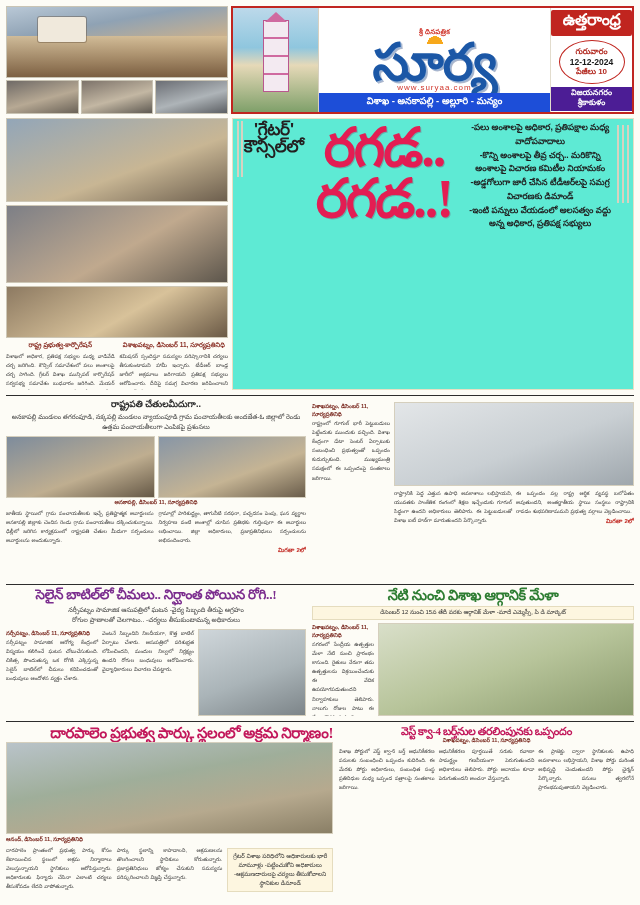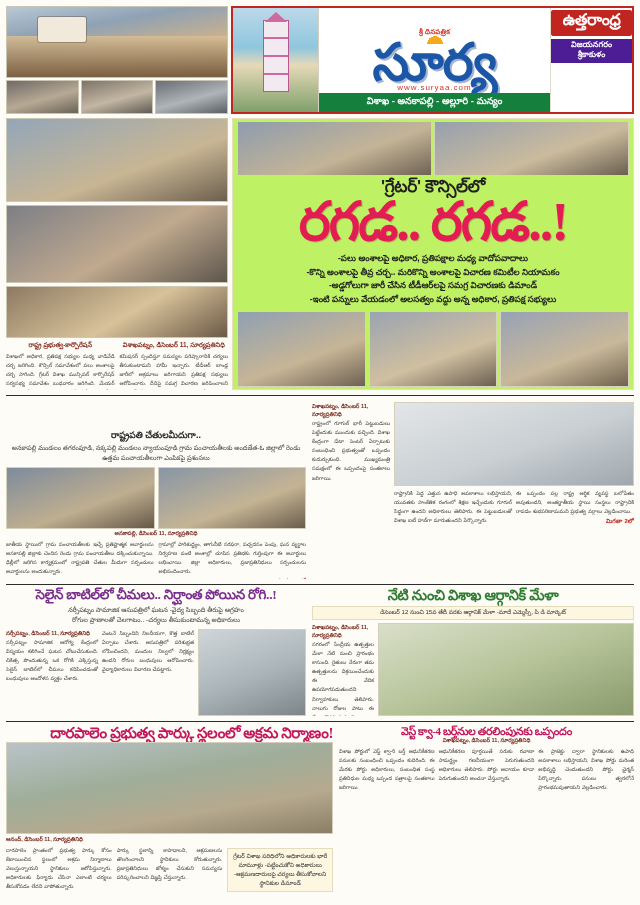--- a/index.html
+++ b/index.html
@@ -106,21 +106,21 @@
     color: #1b57a6;
     letter-spacing: -1px;
     text-shadow: 1px 1px 0 #9ab4d6, 2px 2px 0 rgba(20,50,110,.35);
     font-family: "Liberation Serif", serif;
   }
   .logo-url {
     font-size: 8px; color:#d0362c; letter-spacing:1px; margin-top:-2px;
   }
   .editions-bar {
     position:absolute; left:0; right:0; bottom:0;
-    background:#15803d; color:#fff;
+    background:#1d4ed8; color:#fff;
     font-size:9.5px; text-align:center; padding:2px 0 3px; font-weight:bold;
   }
   .banner-right {
     width: 82px;
     border-left: 1px solid #e2dccd;
     display:flex; flex-direction:column; align-items:center;
     padding-top: 2px;
   }
   .region-tag {
     background:#c0251f; color:#fff; font-weight:bold;
@@ -175,24 +175,24 @@
     margin-bottom:2px;
   }
   .tiny-body {
     font-size: 5.2px; line-height: 1.75; color:#3a3a3a; text-align:justify;
     word-spacing: .5px;
   }
   .contd { color:#c0251f; font-weight:bold; font-size:6px; }
 
   .lead-right {
     flex:1;
-    background:#bef264;
+    background:#5eead4;
     border:1px solid #e8dfc3;
     position:relative;
-    display:flex; flex-direction:column;
+    display:flex; flex-direction:row;
     padding: 2px 4px 2px;
   }
   .lead-right .photostrip-top {
     height: 56px; display:flex; gap:2px; margin-bottom:2px;
   }
   .lead-right .photostrip-top > div { flex:1; border:1px solid #d8d2c0; }
   .pt1{background:linear-gradient(160deg,#8e9cad,#c4b497 60%,#6f6253);}
   .pt2{background:linear-gradient(160deg,#96a0ae,#cbbb9d 60%,#6a5f50);}
   .kicker {
     text-align:center; font-size: 17px; font-weight:bold; color:#231f20;
@@ -218,21 +218,21 @@
     display:flex; gap:3px; height: 78px;
   }
   .lead-photo-row > div { flex:1; border:1px solid #d8d2c0; }
   .lr1{background:linear-gradient(160deg,#8fa0b2,#c7b596 60%,#6e6152);}
   .lr2{background:linear-gradient(160deg,#9aa4b0,#d0bfa0 60%,#6b6051);}
   .lr3{background:linear-gradient(160deg,#97a2b4,#c9b89a 60%,#70624f);}
 
   
   .sec-rule { border-top: 1.5px solid #2d2d2d; margin: 5px 0 3px; }
   .row2 { display:flex; gap:6px; height: 180px; }
-  .col-left-2 { width: 300px; display:flex; flex-direction:column;margin-top:31px; }
+  .col-left-2 { width: 300px; display:flex; flex-direction:column; }
   .col-right-2 { flex:1; display:flex; flex-direction:column; }
   .eyebrow {
     text-align:center; font-size: 9px; color:#2b2b2b; font-weight:bold;
     line-height:1.2;
   }
   .sec-head {
     text-align:center; font-size: 15.5px; font-weight:bold; color:#8a2f25;
     line-height:1.12; letter-spacing:-.3px;
     font-family:"Liberation Serif", serif;
   }
@@ -315,20 +315,25 @@
       <div class="banner-mid">
         <div class="sunline">శ్రీ దినపత్రిక</div>
         <div class="sunicon"></div>
         <div class="logo-tel">సూర్య</div>
         <div class="logo-url">www.suryaa.com</div>
         <div class="editions-bar">విశాఖ - అనకాపల్లి - అల్లూరి - మన్యం</div>
       </div>
 
       <div class="banner-right">
         <div class="region-tag">ఉత్తరాంధ్ర</div>
+        <div class="date-badge">
+          <div>గురువారం</div>
+          <div class="dnum">12-12-2024</div>
+          <div>పేజీలు 10</div>
+        </div>
         <div class="sub-regions" style="white-space:pre-line">విజయనగరం
 శ్రీకాకుళం</div>
       </div>
     </div>
   </div>
 
   <div class="lead">
     <div class="lead-left">
       <div class="lead-photo-a"></div>
       <div class="lead-photo-b"></div>

